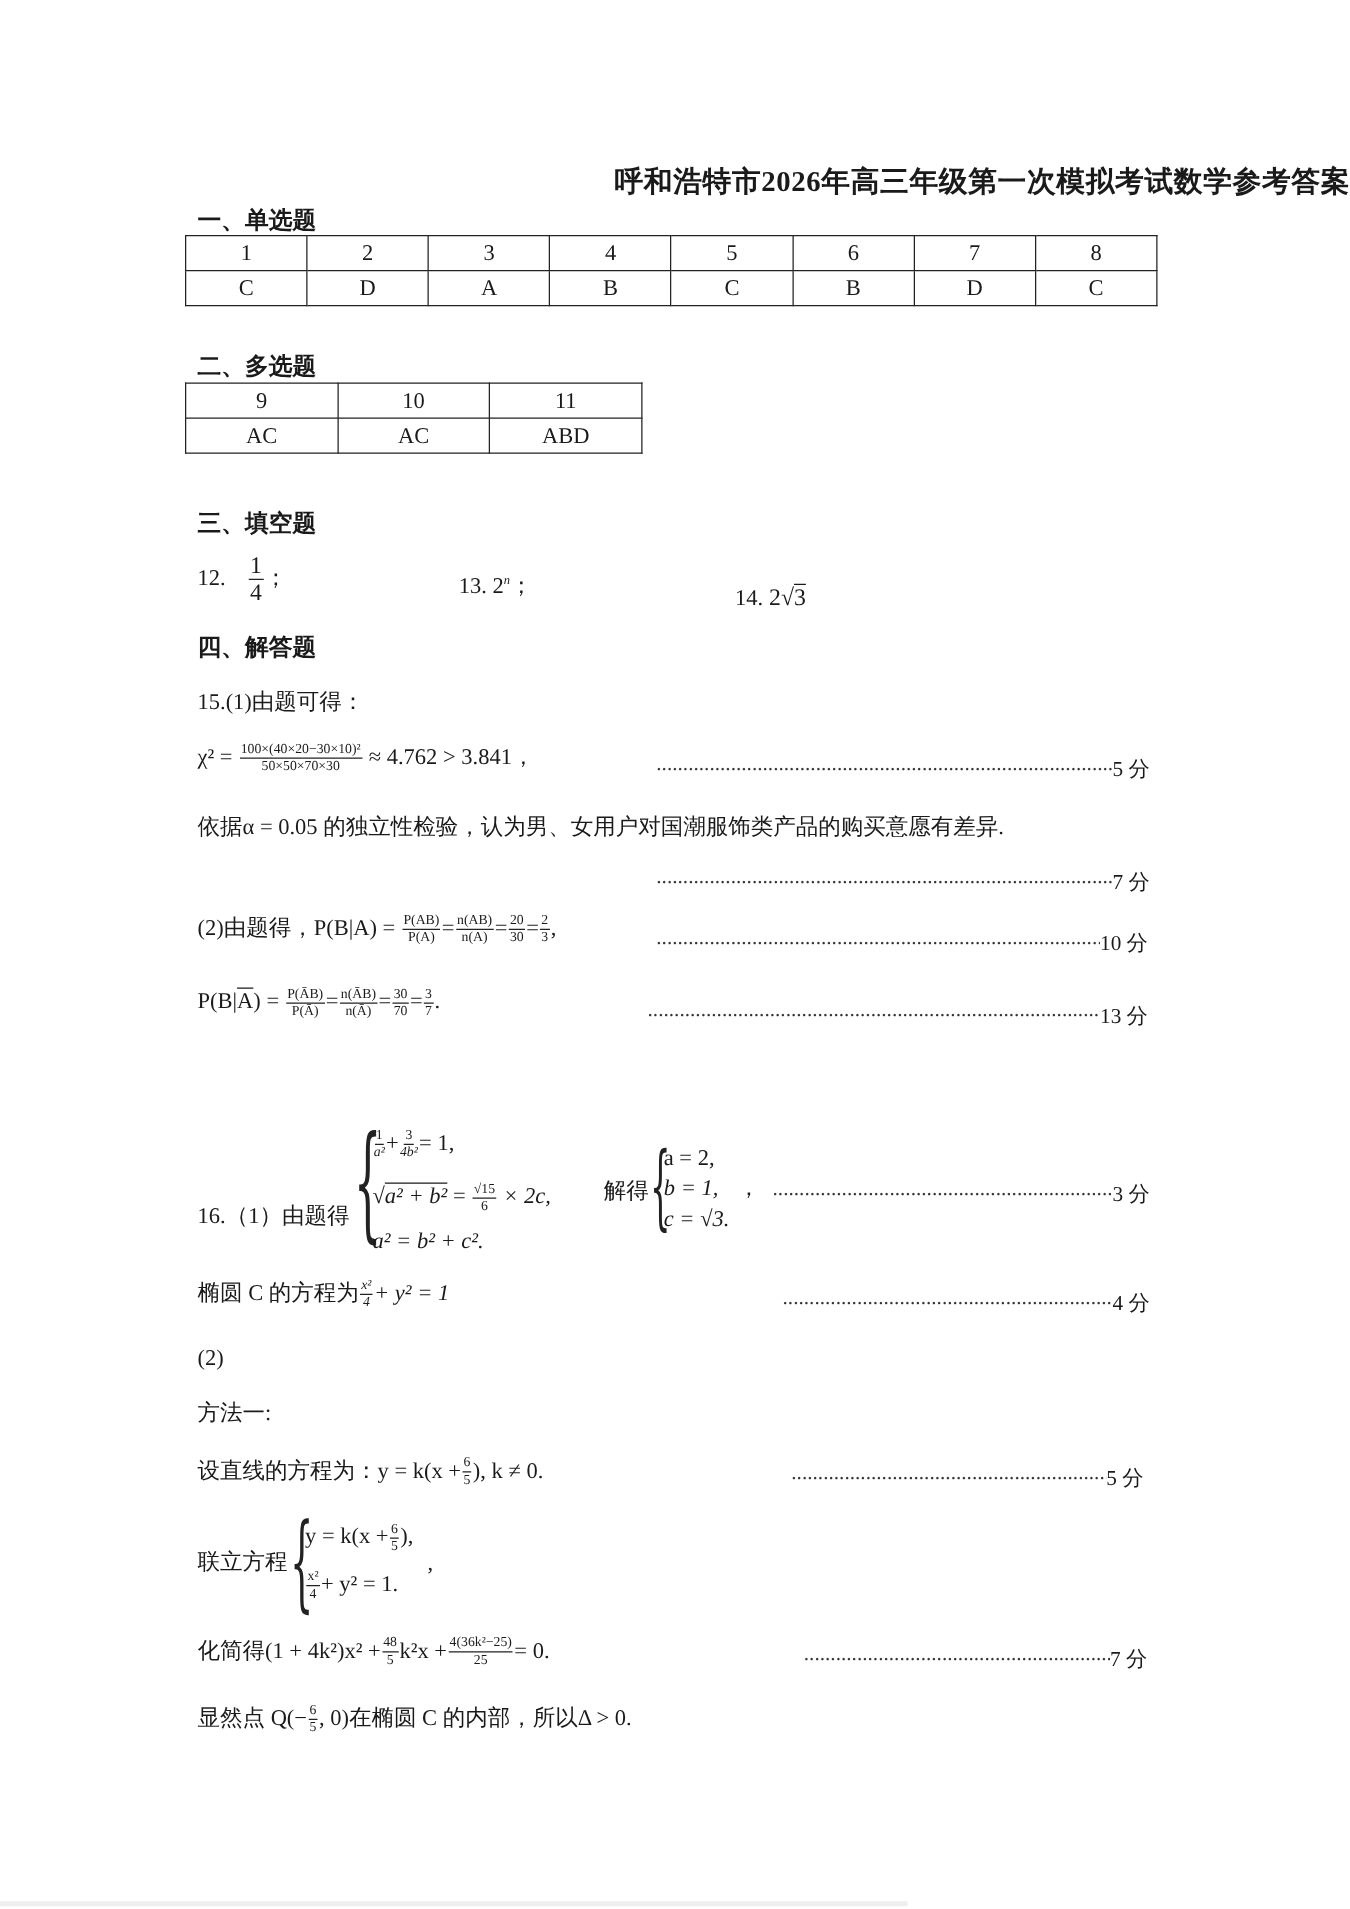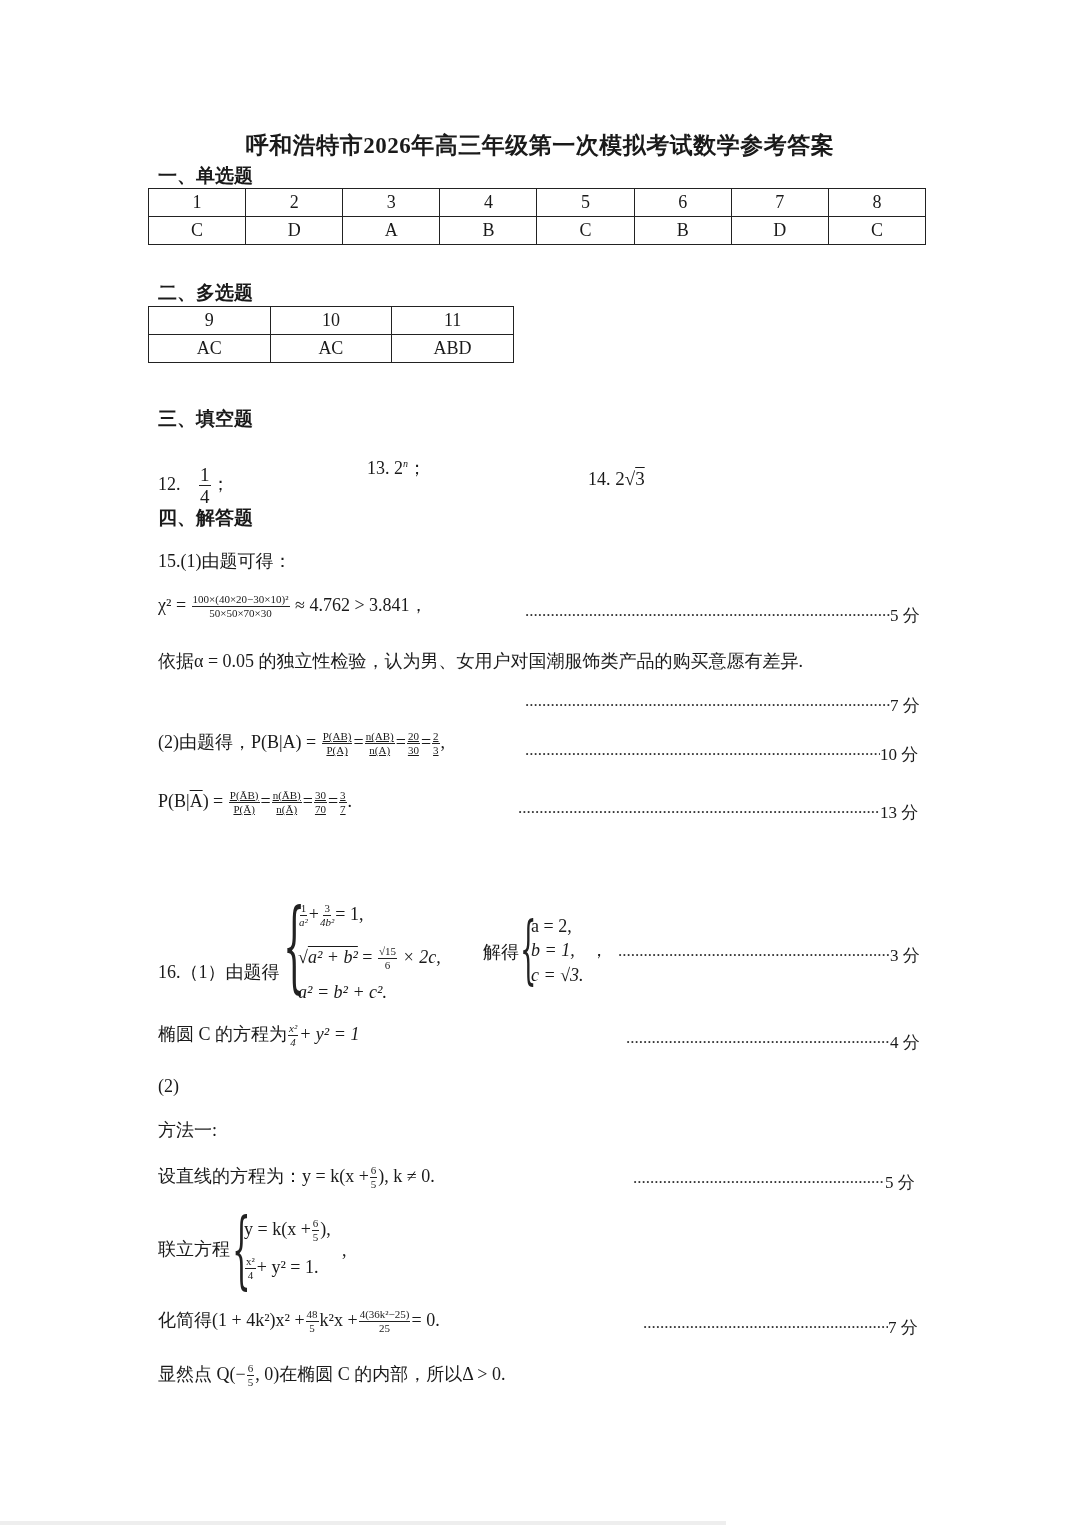--- a/index.html
+++ b/index.html
@@ -1,32 +1,32 @@
 <!DOCTYPE html>
 <html><head>
 <meta charset="utf-8">
 <style>
   html, body { margin:0; padding:0; background:#ffffff; }
   body { width:1080px; height:1527px; position:relative; overflow:hidden;
          font-family:"Liberation Serif","DejaVu Serif",serif; color:#1a1a1a; }
   .abs { position:absolute; }
-  .title { left:0; width:1080px; top:130px; text-align:center; font-size:23px; font-weight:bold; letter-spacing:0.5px; }
+  .title { left:0; width:1080px; top:130px; text-align:right; font-size:23px; font-weight:bold; letter-spacing:0.5px; }
   .sec { font-size:19px; font-weight:bold; }
   table.ans { border-collapse:collapse; position:absolute; }
   table.ans td { border:1.6px solid #222; text-align:center; font-size:18px; height:27px; padding:0; }
   .t1 { left:148px; top:188px; width:778px; }
   .t1 td { width:97px; }
   .t2 { left:148px; top:306px; width:366px; }
   .t2 td { width:122px; }
   .line { font-size:18px; white-space:nowrap; }
   .frac { display:inline-flex; flex-direction:column; align-items:center; vertical-align:middle; line-height:1; margin:0 1px; }
   .frac .n { border-bottom:1.3px solid #222; padding:0 1px 1px; }
   .frac .d { padding-top:1px; }
   .small { font-size:11px; }
-  .mid { font-size:14px;text-decoration:underline; }
+  .mid { font-size:14px; }
   .lead { position:absolute; font-size:17px; white-space:nowrap; }
   .dots { display:inline-block; overflow:hidden; vertical-align:baseline; letter-spacing:0; color:#333; }
   .bracesym { font-family:"DejaVu Serif",serif; }
   .sys { position:absolute; line-height:1; }
   .ov { text-decoration:overline; }
   sup { font-size:10px; }
   .bottom-bar { left:0; top:1521px; width:726px; height:4px; background:#eeeeee; }
 </style>
 </head>
 <body>
@@ -69,21 +69,21 @@
   </tr>
   <tr>
     <td>AC</td>
     <td>AC</td>
     <td>ABD</td>
   </tr>
 </tbody>
   </table>
 
 <div class="abs sec" style="left:158px;top:406px;">三、填空题</div>
-<div class="abs line" style="left:158px;top:465px;">
+<div class="abs line" style="left:158px;top:443px;">
   <span>12.</span>
   <span class="frac" style="margin-left:14px;font-size:19px;">
     <span class="n">1</span>
     <span class="d">4</span>
   </span><span>；</span>
 </div>
 <div class="abs line" style="left:367px;top:456px;">
   <span>13.</span>
   <span>2</span><sup style="font-style:italic;">n</sup><span>；</span>
 </div>

